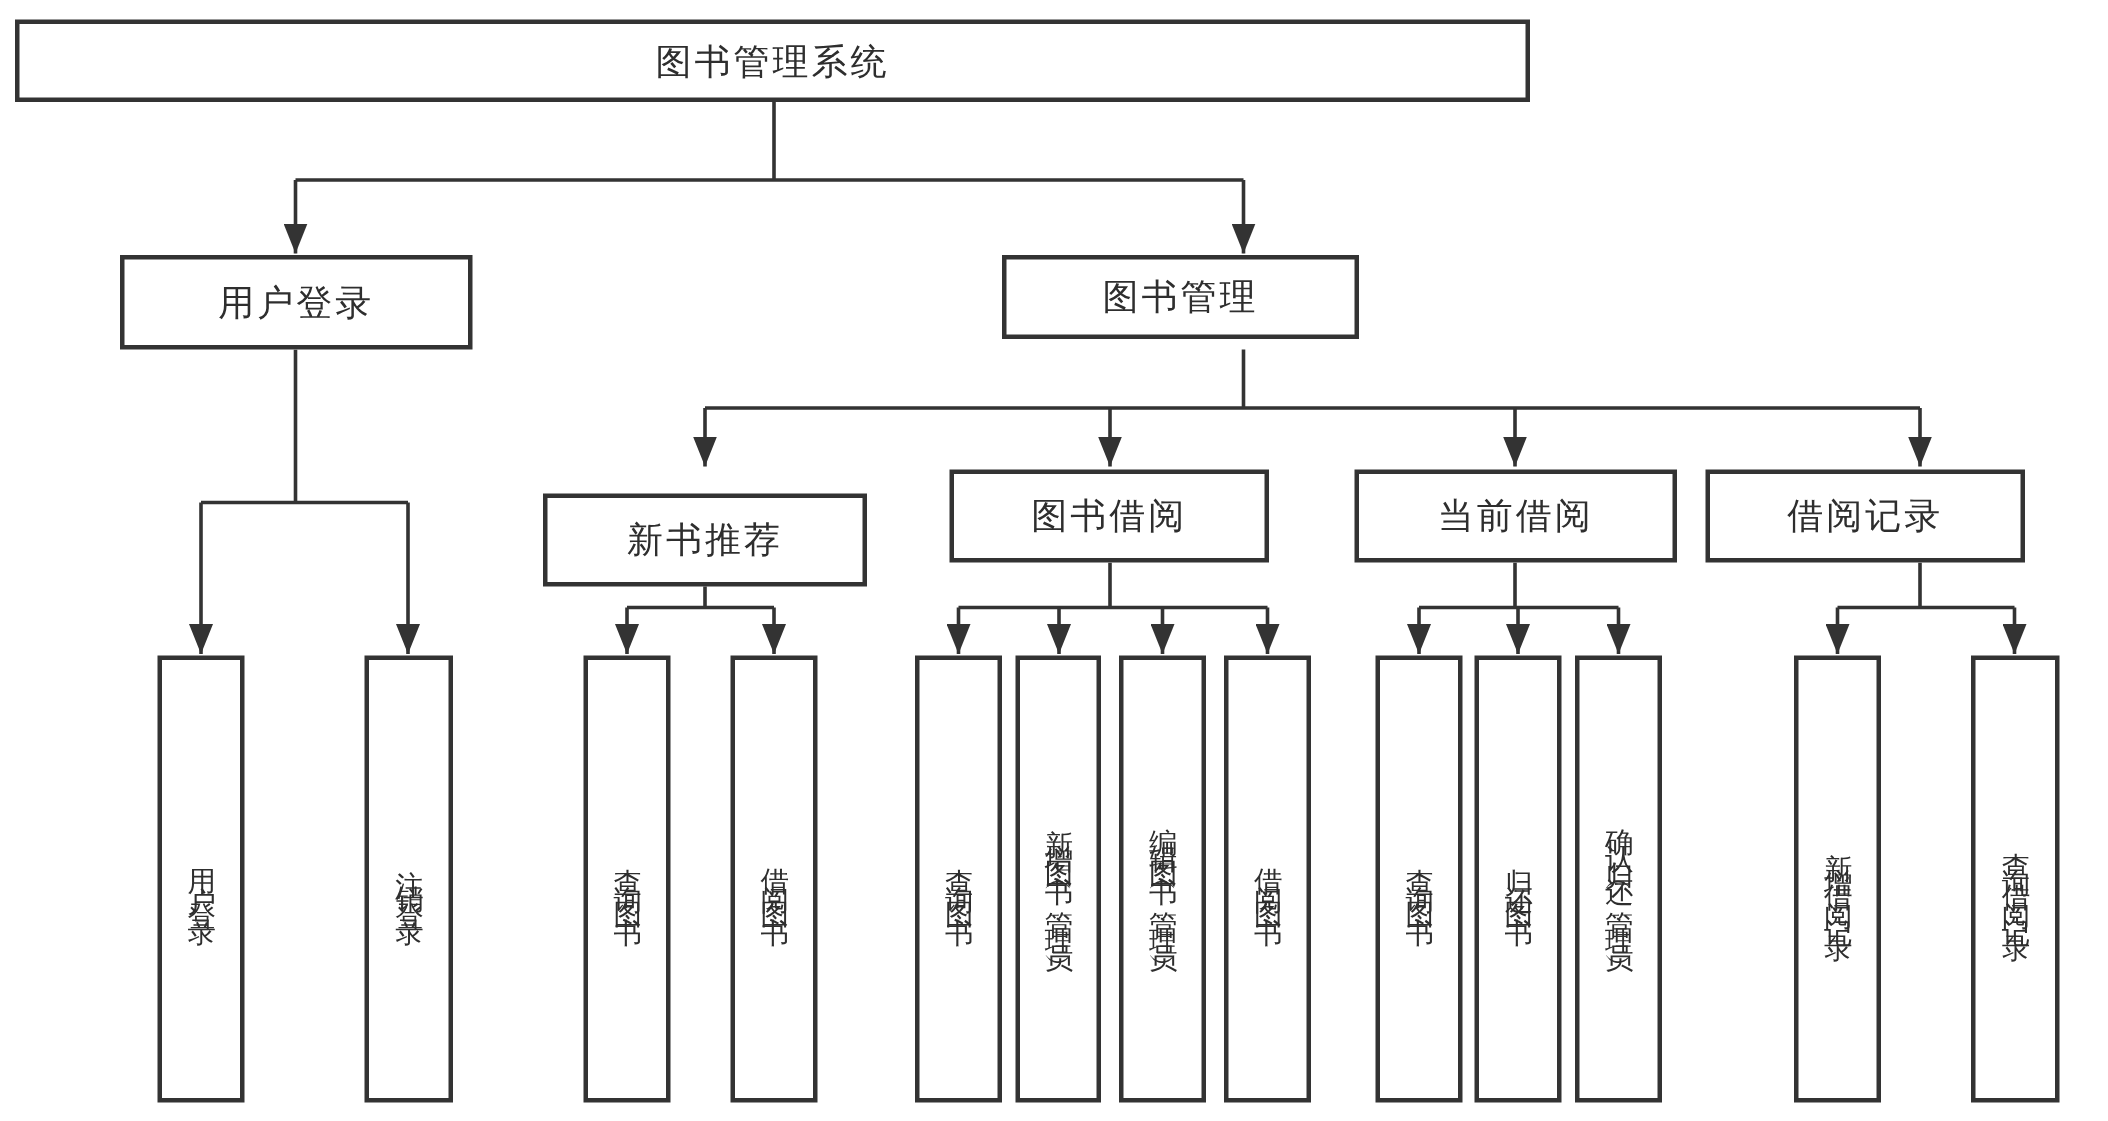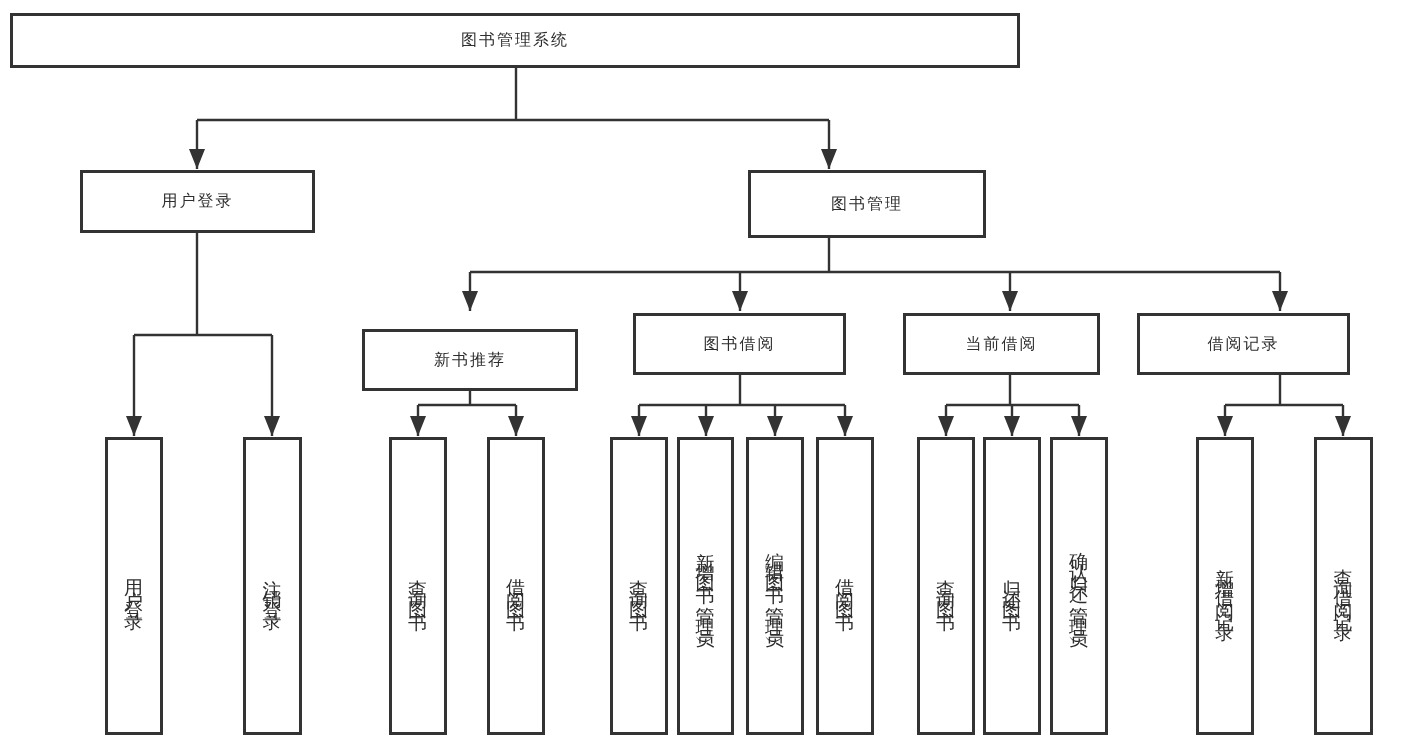--- a/index.html
+++ b/index.html
@@ -17,21 +17,21 @@
     box-sizing: border-box;
     background: #ffffff;
     border: 3px solid #333333;
     display: flex;
     align-items: center;
     justify-content: center;
     color: #2e2e2e;
     z-index: 2;
   }
   .box.h .label {
-    font-size: 16px;
+    font-size: 24px;
     letter-spacing: 2px;
     white-space: nowrap;
   }
   .box.v .label {
     writing-mode: vertical-rl;
     text-orientation: mixed;
     font-size: 19px;
     line-height: 1;
     letter-spacing: 11px;
     white-space: nowrap;
@@ -91,31 +91,31 @@
     </g>
   </svg>
 
   <div class="box h" style="left:10px; top:13px; width:1010px; height:55px;">
     <span class="label">图书管理系统</span>
   </div>
 
   <div class="box h" style="left:80px; top:170px; width:235px; height:63px;">
     <span class="label">用户登录</span>
   </div>
-  <div class="box h" style="left:748px; top:170px; width:238px; height:68px;font-family:Liberation Mono, monospace;">
+  <div class="box h" style="left:668px; top:170px; width:238px; height:56px;font-family:Liberation Mono, monospace;">
     <span class="label">图书管理</span>
   </div>
 
   <div class="box h" style="left:362px; top:313px; width:216px; height:62px;margin-top:16px;">
     <span class="label">新书推荐</span>
   </div>
   <div class="box h" style="left:633px; top:313px; width:213px; height:62px;text-align:right;">
     <span class="label">图书借阅</span>
   </div>
-  <div class="box h" style="left:903px; top:313px; width:197px; height:62px;">
+  <div class="box h" style="left:903px; top:313px; width:215px; height:62px;">
     <span class="label">当前借阅</span>
   </div>
   <div class="box h" style="left:1137px; top:313px; width:213px; height:62px;">
     <span class="label">借阅记录</span>
   </div>
 
   <div class="box v" style="left:105px; top:437px; width:58px; height:298px;">
     <span class="label">用户登录</span>
   </div>
   <div class="box v" style="left:243px; top:437px; width:59px; height:298px;">

